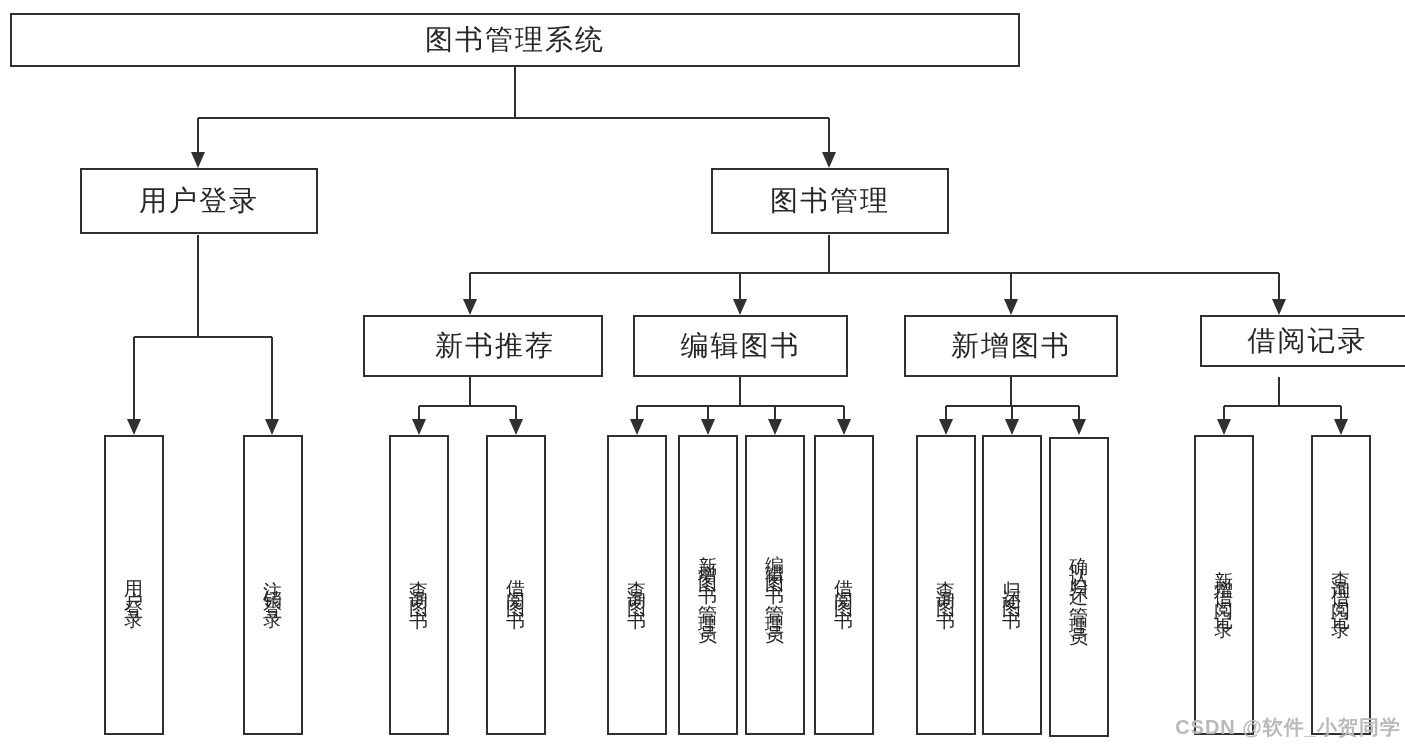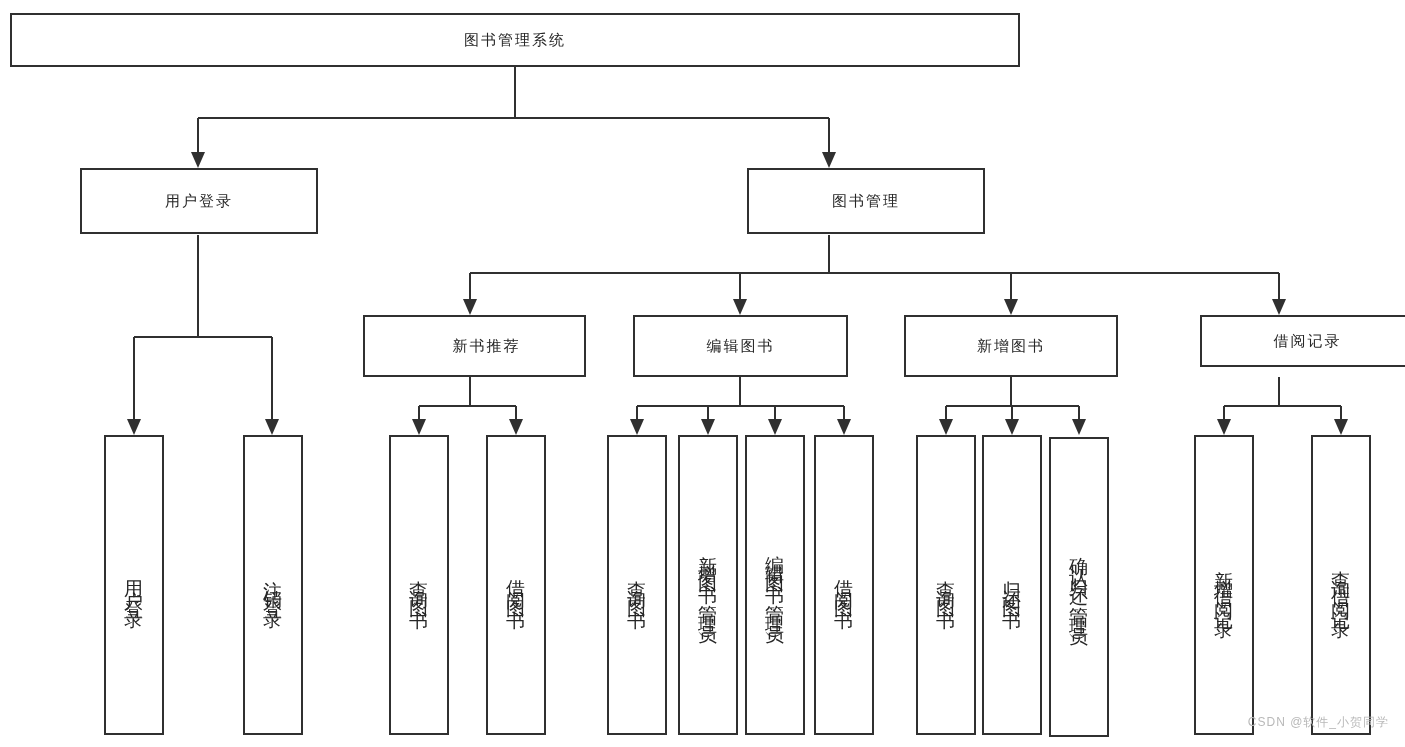--- a/index.html
+++ b/index.html
@@ -19,38 +19,39 @@
   .box {
     position: absolute;
     box-sizing: border-box;
     background: #ffffff;
     border: 2px solid #303030;
     display: flex;
     align-items: center;
     justify-content: center;
     color: #262626;
   }
-  .hbox { font-size: 15px; letter-spacing: 2px; }
+  .hbox { font-size: 28px; letter-spacing: 2px; }
   .root-box { border-width: 2px; }
   .vbox span {
     writing-mode: vertical-rl;
     text-orientation: mixed;
     font-size: 19px;
     letter-spacing: 10px;
     color: #262626;
     line-height: 1;
   }
   .watermark {
     position: absolute;
     top: 714px;
-    right: 16px;
-    font-size: 12px;
+    right: 4px;
+    font-size: 20px;
     color: #b9b9b9;
     letter-spacing: 1px;
     white-space: nowrap;
+    font-weight: bold;
   }
 </style>
 </head>
 <body>
 
 <div class="stage">
 
   <svg class="wires" width="1405" height="747" viewBox="0 0 1405 747" xmlns="http://www.w3.org/2000/svg">
     <g stroke="#303030" stroke-width="2" fill="none">
       <path d="M515 67 V118 M198 118 H829 M198 118 V154 M829 118 V154"></path>
@@ -84,25 +85,25 @@
     </g>
   </svg>
 
   <div class="box hbox root-box" style="left:10px; top:13px; width:1010px; height:54px;">
     <span>图书管理系统</span>
   </div>
 
   <div class="box hbox" style="left:80px; top:168px; width:238px; height:66px;">
     <span>用户登录</span>
   </div>
-  <div class="box hbox" style="left:711px; top:168px; width:238px; height:66px;margin-left:36px;">
+  <div class="box hbox" style="left:711px; top:168px; width:238px; height:66px;">
     <span>图书管理</span>
   </div>
 
-  <div class="box hbox" style="left:363px; top:315px; width:223px; height:62px;padding-left:24px;">
+  <div class="box hbox" style="left:363px; top:315px; width:240px; height:62px;padding-left:24px;">
     <span>新书推荐</span>
   </div>
   <div class="box hbox" style="left:633px; top:315px; width:215px; height:62px;">
     <span>编辑图书</span>
   </div>
   <div class="box hbox" style="left:904px; top:315px; width:214px; height:62px;">
     <span>新增图书</span>
   </div>
   <div class="box hbox" style="left:1200px; top:315px; width:215px; height:52px;">
     <span>借阅记录</span>

